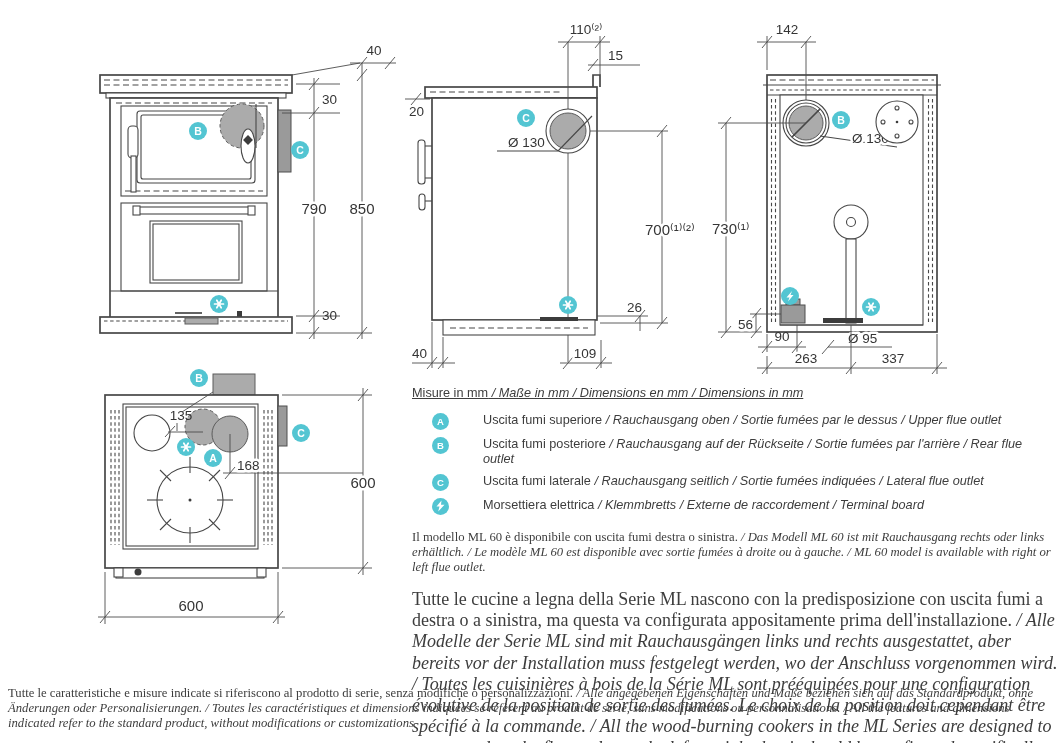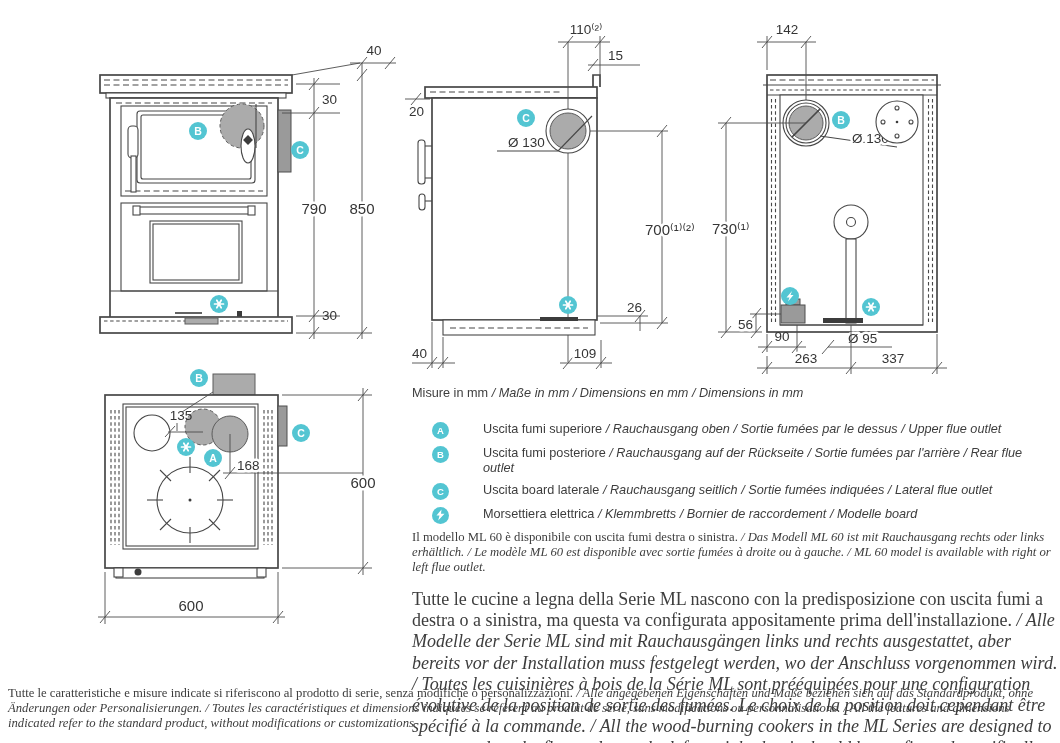--- a/index.html
+++ b/index.html
@@ -19,21 +19,21 @@
   .dim{stroke:#4c4c4c;stroke-width:0.9;fill:none;}
   text.d {font-size:13.5px;fill:#353535;}
   text.dbig {font-size:15px;}
   .halo{paint-order:stroke;stroke:#ffffff;stroke-width:5px;stroke-linejoin:round;}
   .mid{text-anchor:middle;}
   .mk {fill:#53c5d2;stroke:none;}
   text.mt{font-size:10.5px;font-weight:bold;fill:#ffffff;text-anchor:middle;}
   .wln{stroke:#ffffff;stroke-width:1.7;stroke-linecap:round;fill:none;}
   
   .textcol{position:absolute;left:412px;top:386px;width:644px;font-size:12.7px;line-height:1.18;}
-  .units{margin-bottom:21px;}
+  .units{margin-bottom:12px;text-decoration:underline;}
   .em{font-style:italic;}
   .lrow{position:relative;display:flex;align-items:flex-start;margin:0 0 7px 20px;min-height:17px;}
   .badge{flex:0 0 17px;width:17px;height:17px;border-radius:50%;background:#53c5d2;color:#fff;
          font-size:9.5px;font-weight:bold;display:inline-flex;align-items:center;justify-content:center;
          margin-right:9px;margin-top:0px;}
   .ltxt{display:inline;margin-left:25px;}
   .airbadge{display:inline-block;vertical-align:middle;margin-left:10px;margin-top:-6px;}
   .para{margin:0;font-family:Liberation Serif, serif;}
   #model-note{position:absolute;left:412px;top:530px;width:644px;font-size:12.7px;line-height:1.18;}
   #series-note{position:absolute;left:412px;top:589px;width:648px;font-size:18px;line-height:1.18;}
@@ -363,31 +363,31 @@
     <span class="badge">
         <span>B</span>
       </span>
     <span class="ltxt"><span>Uscita fumi posteriore</span><span class="em"> /  Rauchausgang auf der Rückseite / Sortie fumées par l'arrière / Rear flue outlet</span></span>
   </div>
 
   <div class="lrow">
     <span class="badge">
         <span>C</span>
       </span>
-    <span class="ltxt"><span>Uscita board laterale</span><span class="em"> / Rauchausgang seitlich  / Sortie fumées indiquées / Lateral flue outlet</span></span>
+    <span class="ltxt"><span>Uscita fumi laterale</span><span class="em"> / Rauchausgang seitlich  / Sortie fumées indiquées / Lateral flue outlet</span></span>
   </div>
 
 
   <div class="lrow">
     <span class="badge">
       <svg width="11" height="12" viewBox="0 0 11 12">
           <path d="M6.5 0.5 L1.5 6.5 L4.5 6.5 L3.2 11.5 L9.5 4.8 L6 4.8 Z" fill="#ffffff"></path>
         </svg>
     </span>
-    <span class="ltxt"><span>Morsettiera elettrica</span><span class="em"> / Klemmbretts / Bornier de raccordement / Modelle board</span></span>
+    <span class="ltxt"><span>Morsettiera elettrica</span><span class="em"> / Klemmbretts / Externe de raccordement / Terminal board</span></span>
   </div>
 </div>
 
 <p class="para" id="model-note">
   <span>Il modello ML 60 è disponibile con uscita fumi destra o sinistra.</span><span class="em"> / Das Modell ML 60 ist mit Rauchausgang rechts oder links erhältlich. / Le modèle ML 60 est disponible avec sortie fumées à droite ou à gauche. / ML 60 model is available with right or left flue outlet.</span>
 </p>
 
 <p class="para" id="series-note">
   <span>Tutte le cucine a legna della Serie ML nascono con la predisposizione con uscita fumi a destra o a sinistra, ma questa va configurata appositamente prima dell'installazione.</span><span class="em"> / Alle Modelle der Serie ML sind mit Rauchausgängen links und rechts ausgestattet, aber bereits vor der Installation muss festgelegt werden, wo der Anschluss vorgenommen wird. / Toutes les cuisinières à bois de la Série ML sont prééquipées pour une configuration évolutive de la position de sortie des fumées. Le choix de la position doit cependant être spécifié à la commande. / All the wood-burning cookers in the ML Series are designed to accommodate the flue outlet on the left or right, but it should be configured specifically before installation.</span>
 </p>

